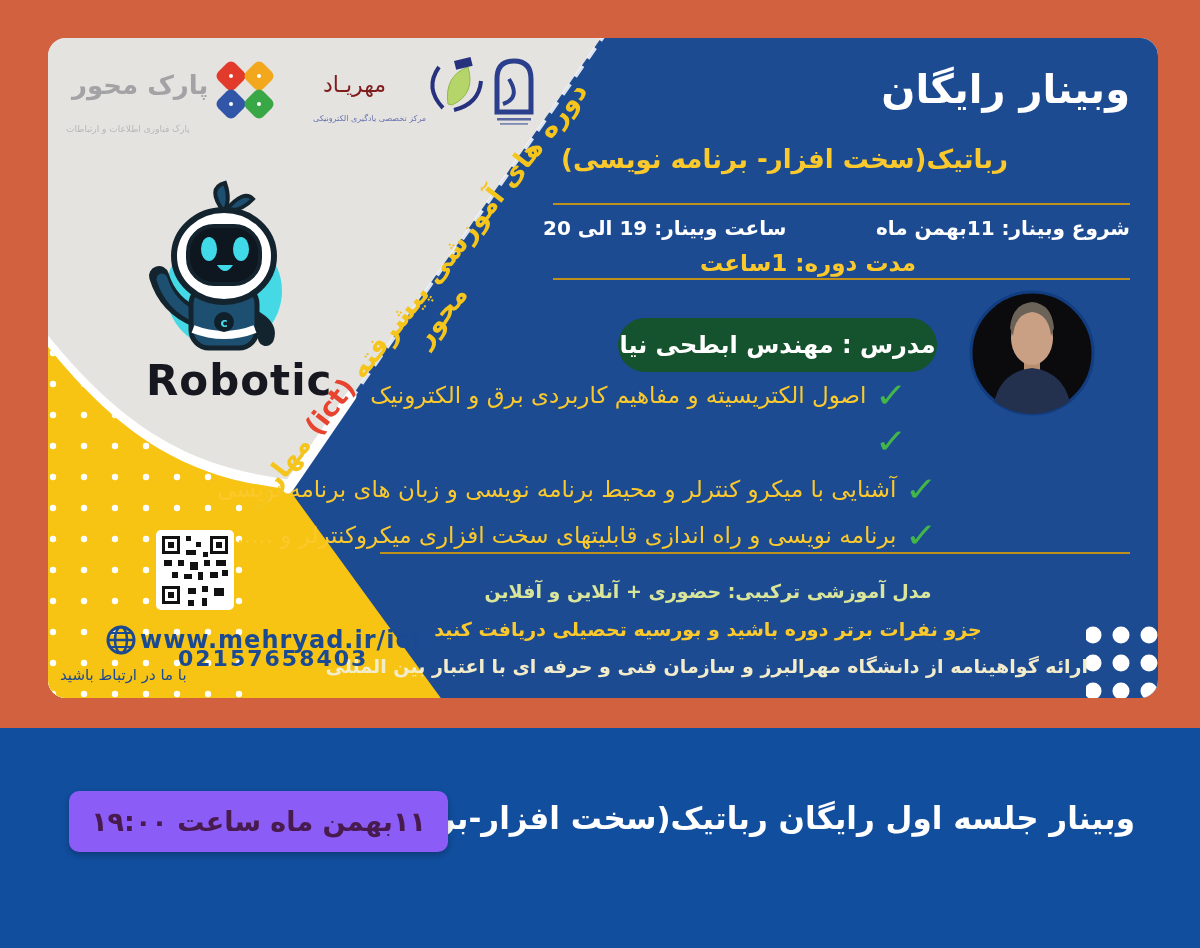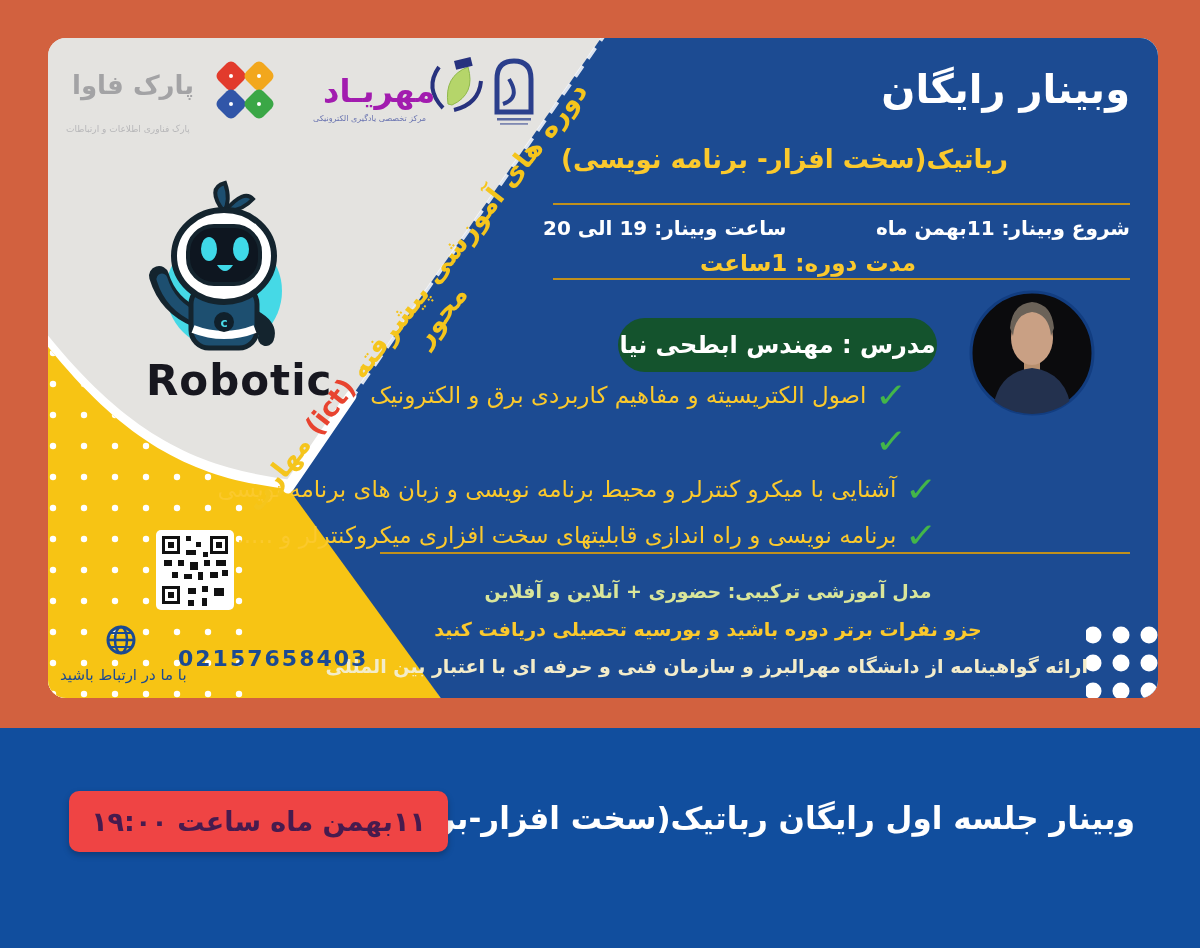--- a/index.html
+++ b/index.html
@@ -14,21 +14,21 @@
   .layer { position:absolute; inset:0; z-index:2; }
 
   .robotic-label { position:absolute; left:98px; top:318px; width:170px; text-align:center;
                    font-size:42px; font-weight:900; color:#17171f; letter-spacing:1px; }
 
   .fava { position:absolute; left:12px; top:20px; width:220px; height:90px; }
   .fava-word { position:absolute; left:12px; top:12px; font-size:26px; font-weight:800; color:#a3a3a5; }
   .fava-sub  { position:absolute; left:6px;  top:66px; font-size:9px; color:#b7b7b9; }
 
   .mehryad { position:absolute; left:255px; top:18px; width:190px; height:84px; }
-  .mehryad-word { position:absolute; left:20px; top:16px; font-size:32px; font-weight:700; color:#a21caf; }
+  .mehryad-word { position:absolute; left:20px; top:16px; font-size:22px; font-weight:400; color:#7f1d1d; }
   .mehryad-sub  { position:absolute; left:10px; top:58px; font-size:8px; color:#6a74b0; }
 
   .diag-band { position:absolute; left:70px; top:242px; width:600px; height:36px;
                transform:rotate(-52deg); text-align:center; direction:rtl;
                font-size:27px; font-weight:700; color:#f5c51c; z-index:2; }
   .diag-band .hl { color:#e8432f; }
 
   .c-title   { position:absolute; right:28px; top:28px; direction:rtl;
                font-size:40px; font-weight:700; color:#ffffff; }
   .c-subtitle{ position:absolute; right:150px; top:106px; direction:rtl;
@@ -70,21 +70,21 @@
              font-size:15px; font-weight:400; color:#1b4a92; }
   .phone   { position:absolute; left:130px; top:608px; font-size:22px; font-weight:800;
              color:#1b4a92; letter-spacing:2px; }
 
   
   .bottom-bar { position:absolute; left:0; top:728px; width:1200px; height:220px;
                 background:#114e9e; }
   .bar-headline { position:absolute; right:65px; top:72px; direction:rtl;
                   font-size:31px; font-weight:700; color:#ffffff; white-space:nowrap; }
   .bar-badge { position:absolute; left:69px; top:63px; width:379px; height:61px;
-               background:#ef4444; border-radius:10px; box-shadow:0 3px 6px rgba(0,0,0,.25);
+               background:#8b5cf6; border-radius:10px; box-shadow:0 3px 6px rgba(0,0,0,.25);
                display:flex; align-items:center; justify-content:center; direction:rtl;
                font-size:27px; font-weight:800; color:#471b4e; }
 </style>
 </head>
 <body>
 
 <div class="stage">
 
   <div class="card">
 
@@ -206,21 +206,21 @@
         <ellipse cx="73" cy="602" rx="6" ry="13" fill="none" stroke="#1b4a92" stroke-width="2.5"></ellipse>
         <line x1="60" y1="602" x2="86" y2="602" stroke="#1b4a92" stroke-width="2.5"></line>
         <line x1="62" y1="595" x2="84" y2="595" stroke="#1b4a92" stroke-width="2"></line>
         <line x1="62" y1="609" x2="84" y2="609" stroke="#1b4a92" stroke-width="2"></line>
       </g>
     </svg>
 
     <div class="layer">
 
       <div class="fava">
-        <div class="fava-word">پارک فاوا</div>
+        <div class="fava-word">پارک محور</div>
         <div class="fava-sub">پارک فناوری اطلاعات و ارتباطات</div>
       </div>
 
       <div class="mehryad">
         <div class="mehryad-word">مهریـاد</div>
         <div class="mehryad-sub">مرکز تخصصی یادگیری الکترونیکی</div>
       </div>
 
       <div class="diag-band">
         <span>دوره های آموزشی پیشرفته </span><span class="hl">(ict)</span><span> مهارت محور</span>
@@ -258,20 +258,24 @@
         <span class="chk">✓</span>
         <span class="txt">برنامه نویسی و راه اندازی قابلیتهای سخت افزاری میکروکنترلر و .....</span>
       </div>
 
       <div class="rule rule3"></div>
 
       <div class="promo promo2">جزو نفرات برتر دوره باشید و بورسیه تحصیلی دریافت کنید</div>
       <div class="promo promo1">مدل آموزشی ترکیبی:  حضوری + آنلاین و آفلاین</div>
       <div class="promo promo3">ارائه گواهینامه از دانشگاه مهرالبرز و سازمان فنی و حرفه ای با اعتبار بین المللی</div>
 
+      <div class="web-row">
+        <span style="width:30px"></span>
+        <span class="web-url">www.mehryad.ir/ict</span>
+      </div>
       <div class="cta">با ما در ارتباط باشید</div>
       <div class="phone">02157658403</div>
 
     </div>
   </div>
 
   <div class="bottom-bar">
     <div class="bar-headline">وبینار جلسه اول رایگان رباتیک(سخت افزار-برنامه نویسی)</div>
     <div class="bar-badge">۱۱بهمن ماه ساعت ۱۹:۰۰</div>
   </div>

